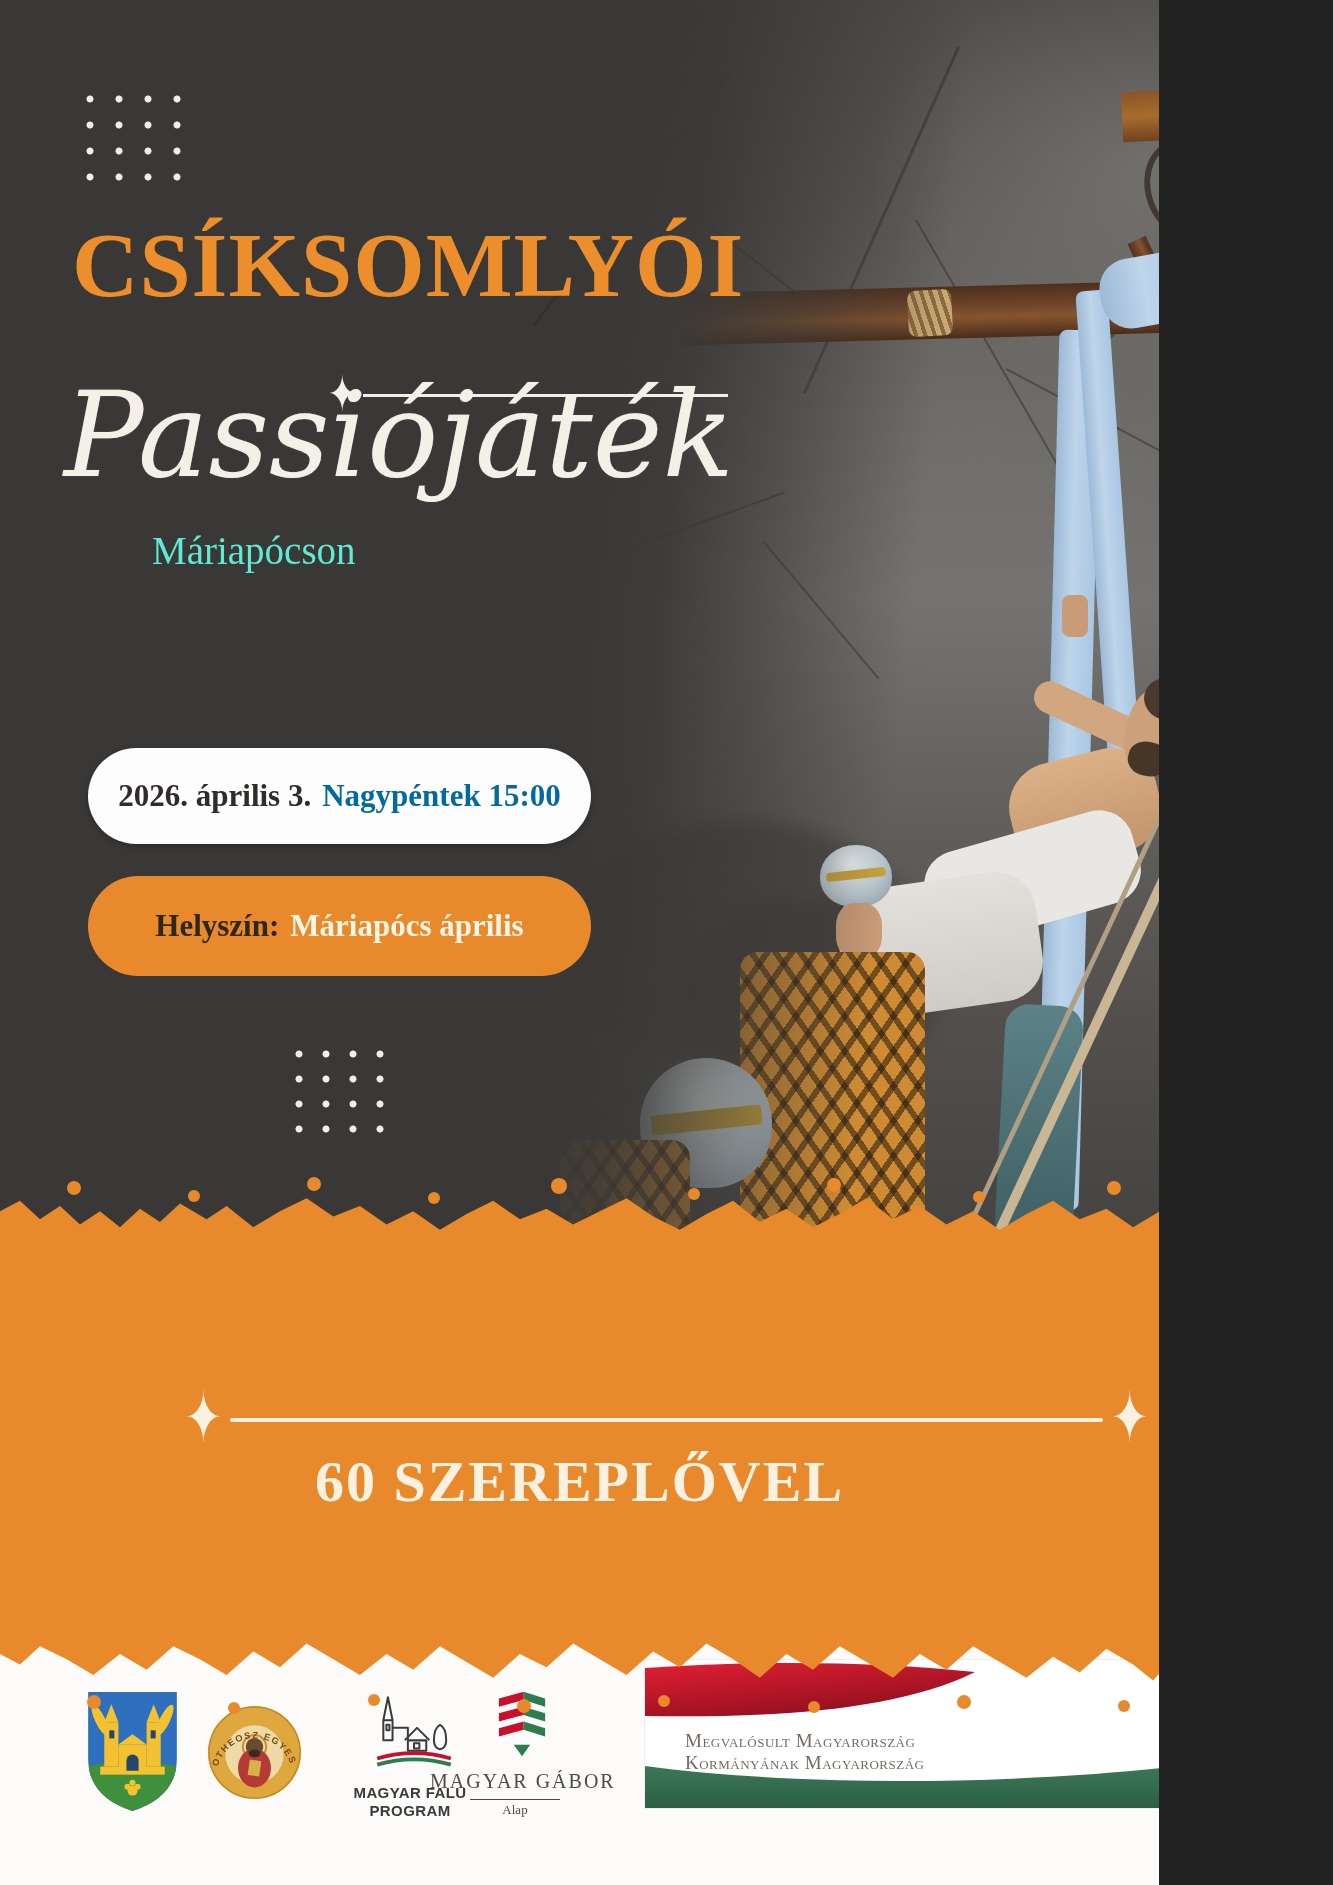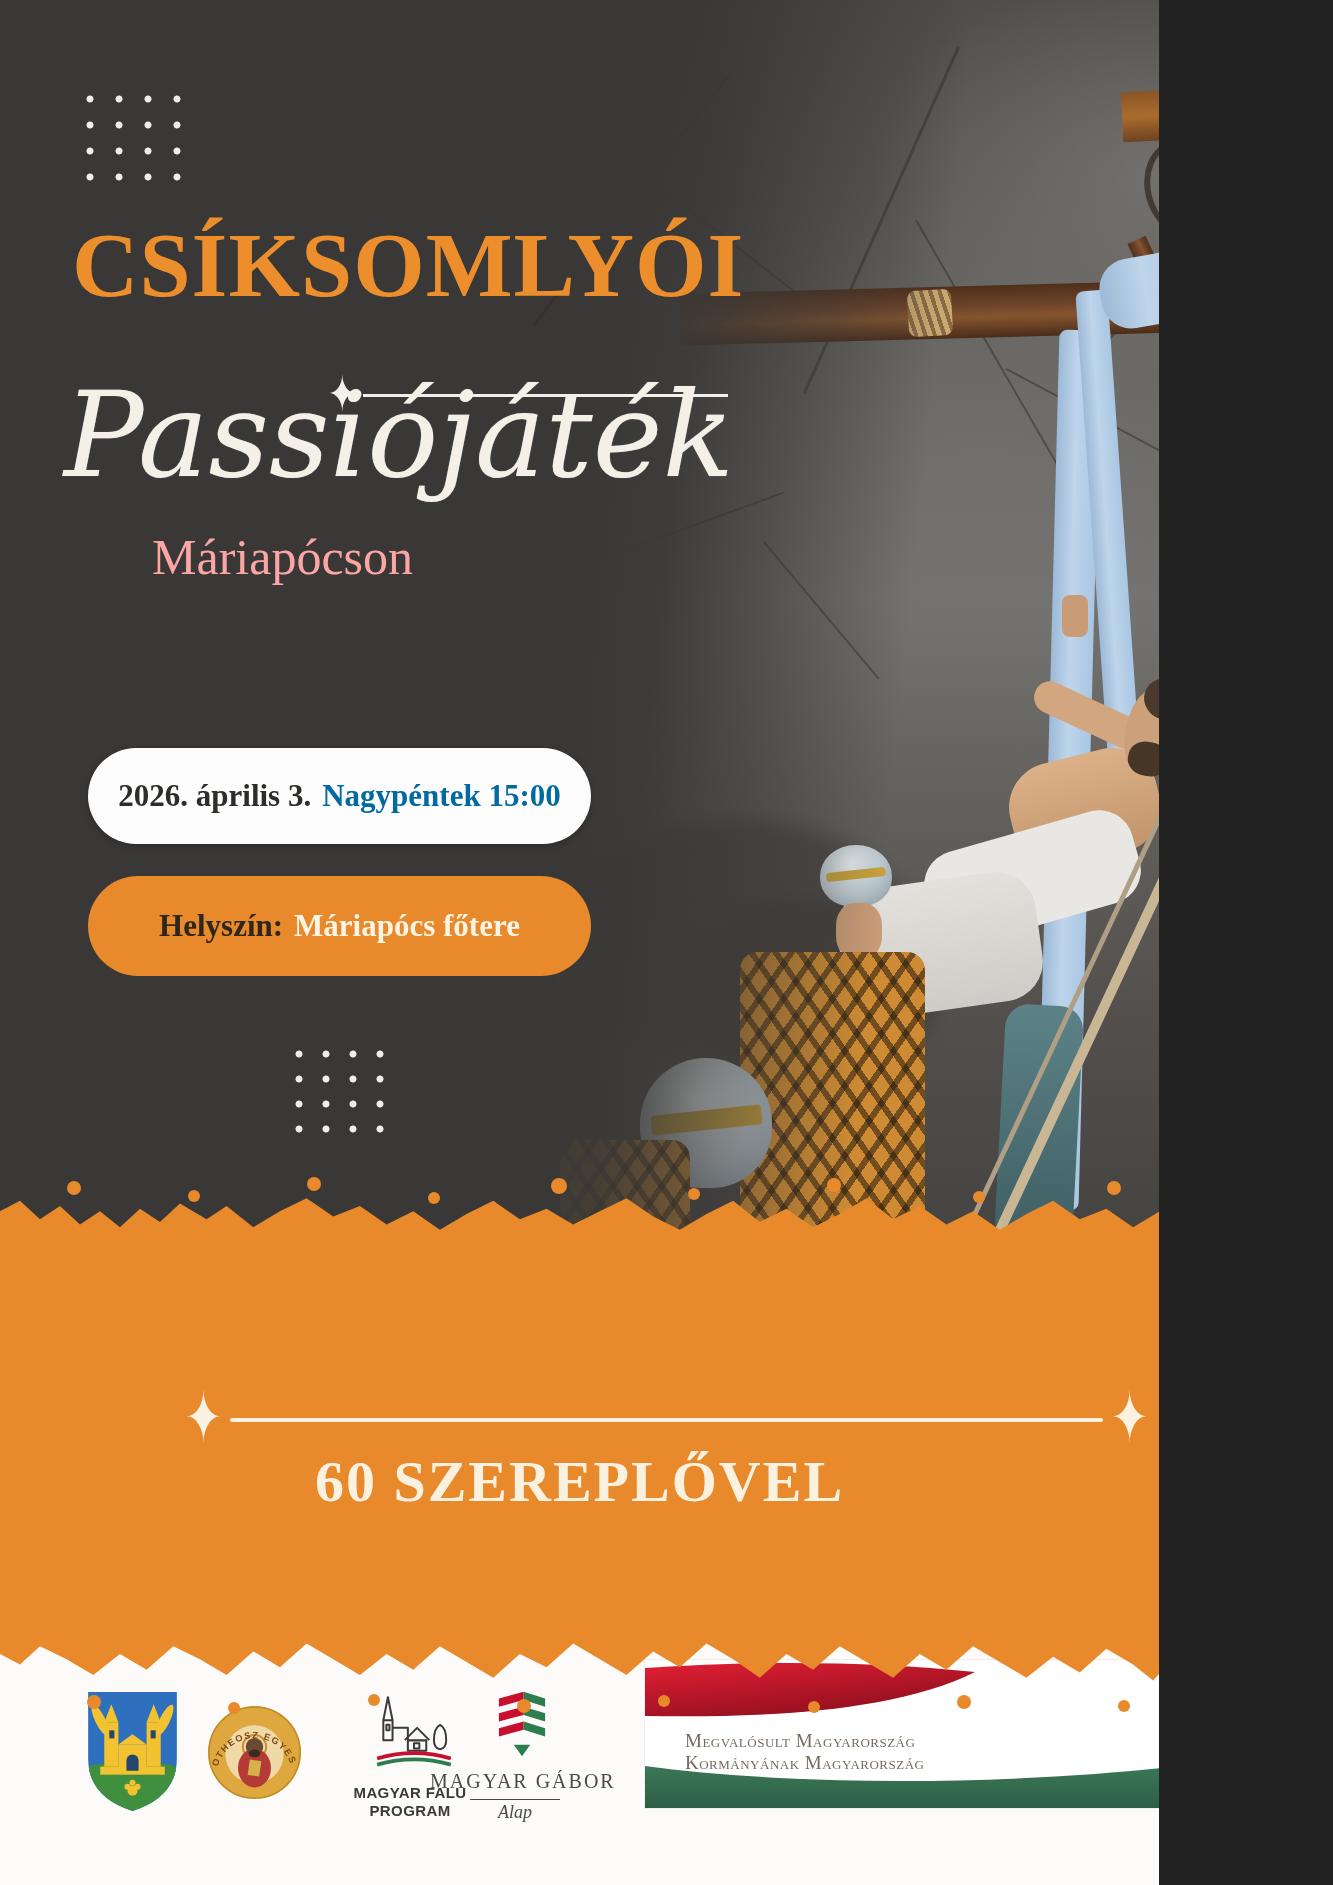--- a/index.html
+++ b/index.html
@@ -42,21 +42,21 @@
   
   .title-main{position:absolute;left:72px;top:212px;z-index:3;font-weight:bold;
     font-size:92px;letter-spacing:1px;color:#EC8E2C;white-space:nowrap;}
   .title-div{position:absolute;left:328px;top:378px;width:400px;display:flex;align-items:center;z-index:3;}
   .sparkle{color:#F4F1EA;display:inline-block;transform:scaleY(1.45);line-height:1;}
   .title-div .sparkle{font-size:34px;}
   .title-div .line{flex:1;height:3px;background:#F2EFE8;margin-left:6px;}
   .title-script{position:absolute;left:64px;top:362px;z-index:3;
     font-family:"DejaVu Serif",serif;font-style:italic;font-size:118px;line-height:1.25;
     color:#F4F0E8;white-space:nowrap;text-shadow:0 0 1px rgba(255,255,255,.4);}
-  .title-sub{position:absolute;left:152px;top:528px;z-index:3;font-size:50px;color:#fca5a5;white-space:nowrap;}
+  .title-sub{position:absolute;left:152px;top:528px;z-index:3;font-size:39px;color:#5eead4;white-space:nowrap;}
   
   .pill{position:absolute;left:88px;width:503px;z-index:3;border-radius:50px;
     display:flex;align-items:center;justify-content:center;gap:11px;
     font-weight:bold;font-size:31px;white-space:nowrap;}
   .pill-date{top:748px;height:96px;background:#FDFDFD;box-shadow:0 2px 6px rgba(0,0,0,.25);}
   .pill-date .plain{color:#2F2C29;}
   .pill-date .hl{color:#0369a1;}
   .pill-loc{top:876px;height:100px;background:#E8892B;}
   .pill-loc .lbl{color:#30271C;}
   .pill-loc .val{color:#FCF4E4;}
@@ -76,21 +76,21 @@
   
   .footer{position:absolute;left:0;top:1618px;width:1333px;height:267px;background:#FCFBFA;z-index:4;}
   .footer *{box-sizing:border-box;}
   .logo{position:absolute;}
   .mfp-label{position:absolute;left:340px;top:166px;width:140px;text-align:center;z-index:4;
     font-family:"Liberation Sans",sans-serif;font-weight:bold;font-size:15px;line-height:18px;color:#3A3A3A;letter-spacing:.4px;}
   .bg-name{position:absolute;left:430px;top:152px;width:170px;text-align:center;
     font-size:20px;letter-spacing:2px;color:#4A4A48;white-space:nowrap;}
   .bg-rule{position:absolute;left:470px;top:181px;width:90px;height:1px;background:#4A4A48;}
   .bg-alap{position:absolute;left:430px;top:184px;width:170px;text-align:center;
-    font-style:italic;font-size:18px;color:#4A4A48;}
+    font-size:13px;color:#4A4A48;}
   .gov{position:absolute;left:645px;top:42px;width:613px;height:148px;background:#FFFFFF;
     box-shadow:0 0 0 1px #F0EEEA;}
   .gov svg{position:absolute;left:0;top:0;}
   .gov-text{position:absolute;left:40px;top:70px;font-variant:small-caps;
     font-size:19px;line-height:22px;letter-spacing:.5px;color:#756A5F;white-space:nowrap;}
   .gov-year{position:absolute;right:26px;top:66px;font-size:28px;color:#6E645C;}
 </style>
 </head>
 <body>
 
@@ -174,21 +174,21 @@
   </div>
   <div class="title-script">Passiójáték</div>
   <div class="title-sub">Máriapócson</div>
 
   <div class="pill pill-date">
     <span class="plain">2026. április 3.</span>
     <span class="hl">Nagypéntek 15:00</span>
   </div>
   <div class="pill pill-loc">
     <span class="lbl">Helyszín:</span>
-    <span class="val">Máriapócs főtere</span>
+    <span class="val">Máriapócs április</span>
   </div>
 
   <div class="band"></div>
   <div class="speck speck-top"></div>
   <div class="speck speck-bot"></div>
   <div class="band-div">
     <span class="sparkle">✦</span>
     <span class="line"></span>
     <span class="sparkle">✦</span>
   </div>

